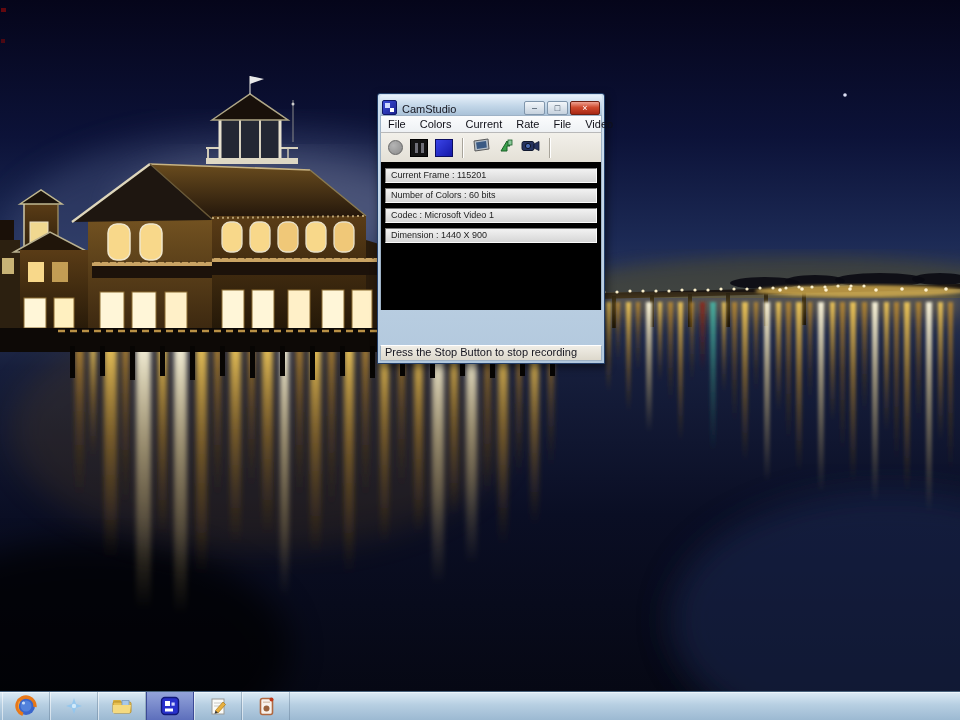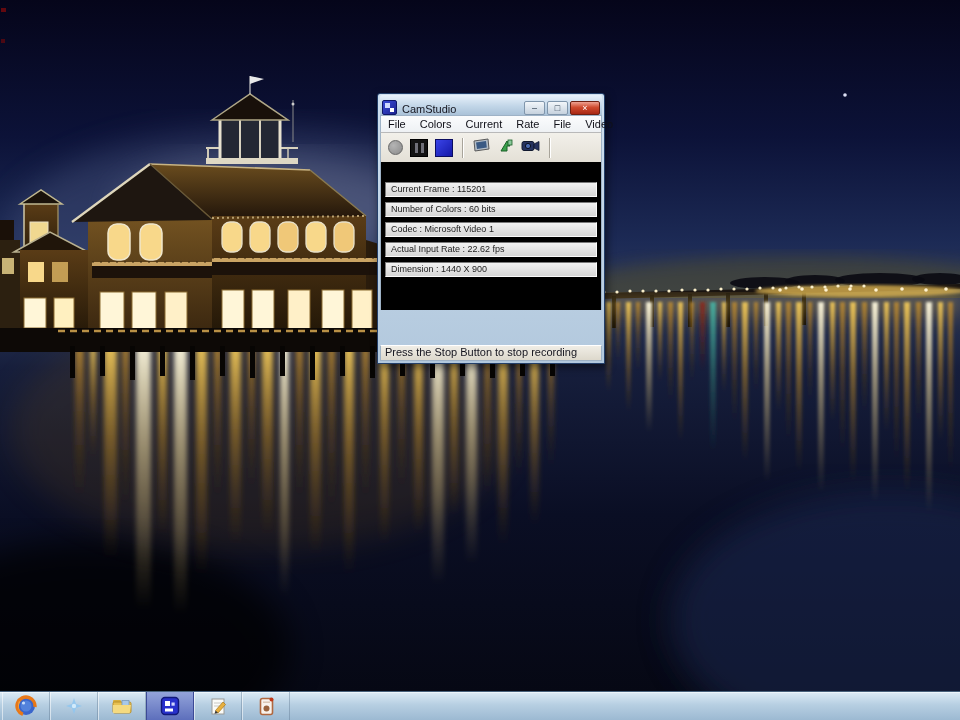--- a/index.html
+++ b/index.html
@@ -39,21 +39,21 @@
   .tb-sep{width:1px;height:20px;background:#a8a49a;border-right:1px solid #fff;margin:0 2px;}
   .rec-circle{width:13px;height:13px;border-radius:50%;
               background:radial-gradient(circle at 35% 35%,#b4b4b4,#8a8a8a);
               border:1px solid #676767;}
   .pause-sq{width:16px;height:16px;background:#131313;border:1px solid #000;
             display:flex;justify-content:center;align-items:center;gap:3px;}
   .pause-sq i{width:3px;height:10px;background:#6f6f78;}
   .stop-sq{width:16px;height:16px;background:linear-gradient(135deg,#3a44e8,#1418a8);
            border:1px solid #0a0c60;}
   .panel{background:#000;border-left:1px solid #9eb2c6;border-right:1px solid #9eb2c6;
-         height:148px;padding:20px 4px 0;box-sizing:border-box;}
+         height:148px;padding:6px 4px 0;box-sizing:border-box;}
   .field{height:13px;line-height:13px;font-size:9px;color:#1c1c1c;padding-left:5px;
          background:linear-gradient(#f2f2f2,#d6d6d6);
          border:1px solid #7a7a7a;border-bottom-color:#fafafa;border-right-color:#fafafa;
          margin-bottom:5px;white-space:nowrap;overflow:hidden;}
   .statusbar{height:14px;line-height:13px;font-size:11px;color:#15151f;
              background:linear-gradient(#f0ede6,#ddd8cc);
              border:1px solid #9eb2c6;border-top:1px solid #fff;padding-left:4px;
              white-space:nowrap;overflow:hidden;margin-top:35px;}
 
   
@@ -416,21 +416,20 @@
       <rect x="1" y="3.5" width="12" height="9" rx="2" fill="#26325e" stroke="#10182e"></rect>
       <circle cx="7" cy="8" r="2.6" fill="#4a6ab0" stroke="#0a1020"></circle>
       <polygon points="13,6 18,3.5 18,12.5 13,10" fill="#26325e" stroke="#10182e" stroke-width="0.8"></polygon>
     </svg></span>
     <div class="tb-sep"></div>
   </div>
   <div class="panel">
     <div class="field">Current Frame : 115201</div>
     <div class="field">Number of Colors : 60 bits</div>
     <div class="field">Codec : Microsoft Video 1</div>
-    <div class="field">Actual Input Rate : 22.62 fps</div>
     <div class="field">Dimension : 1440 X 900</div>
   </div>
   <div class="statusbar">Press the Stop Button to stop recording</div>
 </div>
 
 <div id="taskbar">
   <div class="tb-btn" style="left:2px">
     <span>
           <svg width="22" height="22" viewBox="0 0 22 22">
       <circle cx="11" cy="11" r="9" fill="#3a66cc"></circle>

